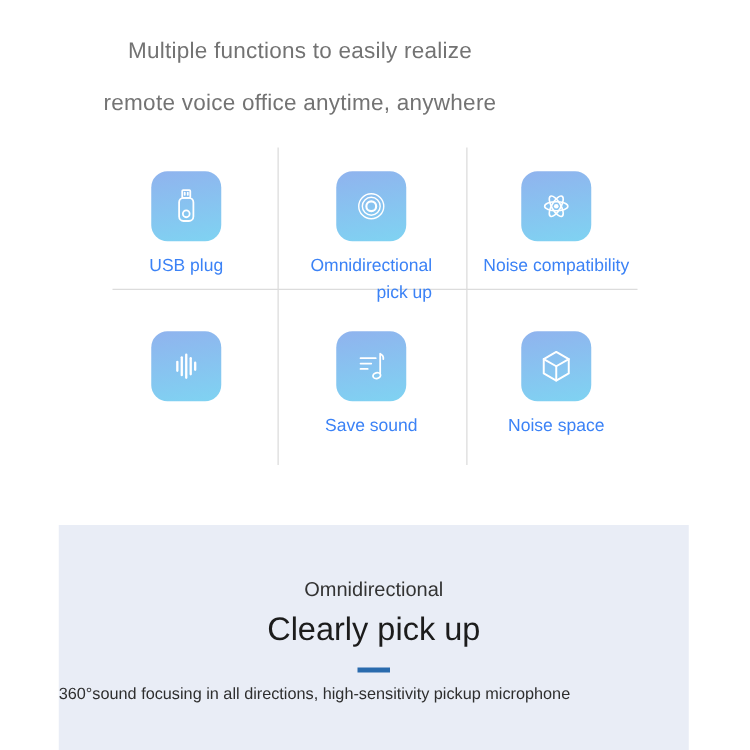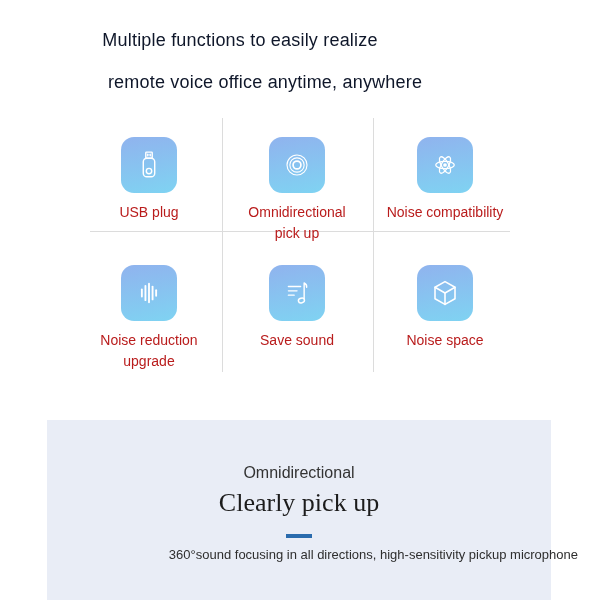--- a/index.html
+++ b/index.html
@@ -8,24 +8,24 @@
     width:600px;height:600px;
     background:#ffffff;
     overflow:hidden;
     font-family:"Liberation Sans", sans-serif;
     margin:0 auto;
   }
   
   .title-line{
     position:absolute;left:0;width:480px;
     text-align:center;
-    font-size:18px;color:#0f172a;letter-spacing:.2px;
+    font-size:18px;color:#737373;letter-spacing:.2px;
   }
   .title-line.l1{top:30px;}
-  .title-line.l2{top:72px;padding-left:25px;}
+  .title-line.l2{top:72px;}
 
   
   .divider{position:absolute;background:#dcdcdc;}
   .vline{width:1px;top:118px;height:254px;}
   .vline.v1{left:222px;}
   .vline.v2{left:373px;}
   .hline{height:1px;left:90px;width:420px;top:231px;}
 
   .feature-cell{
     position:absolute;width:160px;
@@ -39,45 +39,45 @@
 
   .icon-tile{
     width:56px;height:56px;border-radius:13px;
     background:linear-gradient(170deg,#90b3ee 0%,#7fd3f2 100%);
     display:flex;align-items:center;justify-content:center;
     flex:0 0 auto;
   }
   .icon-tile svg{display:block;}
   .feature-label{
     margin-top:9px;
-    font-size:14px;line-height:1.5;color:#b91c1c;
-    text-align:center;white-space:pre-line;
+    font-size:14px;line-height:1.5;color:#3b82f6;
+    text-align:right;white-space:pre-line;
     max-width:150px;
   }
 
   
   .panel{
     position:absolute;left:47px;top:420px;width:504px;height:180px;
     background:#e9edf6;
   }
   .panel-subtitle{
     position:absolute;top:44px;left:0;width:100%;
     text-align:center;font-size:16px;color:#333333;
   }
   .panel-heading{
     position:absolute;top:68px;left:0;width:100%;
-    text-align:center;font-size:26px;color:#1c1c1c;font-family:Liberation Serif, serif;
+    text-align:center;font-size:26px;color:#1c1c1c;
   }
   .accent-bar{
     position:absolute;top:114px;left:calc(50% - 13px);
     width:26px;height:4px;background:#2a6bad;
   }
   .panel-desc{
     position:absolute;top:127px;left:0;width:100%;
-    text-align:right;font-size:13px;color:#2e2e2e;margin-left:27px;
+    text-align:left;font-size:13px;color:#2e2e2e;
   }
 </style>
 </head>
 <body>
 
 <div class="page">
 
   <div class="title-line l1">Multiple functions to easily realize</div>
   <div class="title-line l2">remote voice office anytime, anywhere</div>
 
@@ -125,22 +125,20 @@
   <div class="feature-cell c1 r2">
     <div class="icon-tile">
       <svg width="40" height="40" viewBox="0 0 56 56" fill="none" stroke="#ffffff" stroke-width="2.6" stroke-linecap="round">
         <line x1="18" y1="23" x2="18" y2="33"></line>
         <line x1="23" y1="18" x2="23" y2="38"></line>
         <line x1="28" y1="15" x2="28" y2="41"></line>
         <line x1="33" y1="19" x2="33" y2="37"></line>
         <line x1="38" y1="24" x2="38" y2="32"></line>
       </svg>
     </div>
-    <div class="feature-label">Noise reduction
-upgrade</div>
   </div>
 
   <div class="feature-cell c2 r2">
     <div class="icon-tile">
       <svg width="40" height="40" viewBox="0 0 56 56" fill="none" stroke="#ffffff" stroke-width="2" stroke-linecap="round" stroke-linejoin="round">
         <line x1="16" y1="19" x2="33" y2="19"></line>
         <line x1="16" y1="25" x2="28" y2="25"></line>
         <line x1="16" y1="31" x2="24" y2="31"></line>
         <path d="M38 36 V14 q4 2 3.5 6"></path>
         <ellipse cx="34.2" cy="38.5" rx="4.3" ry="3.2" transform="rotate(-15 34.2 38.5)"></ellipse>

